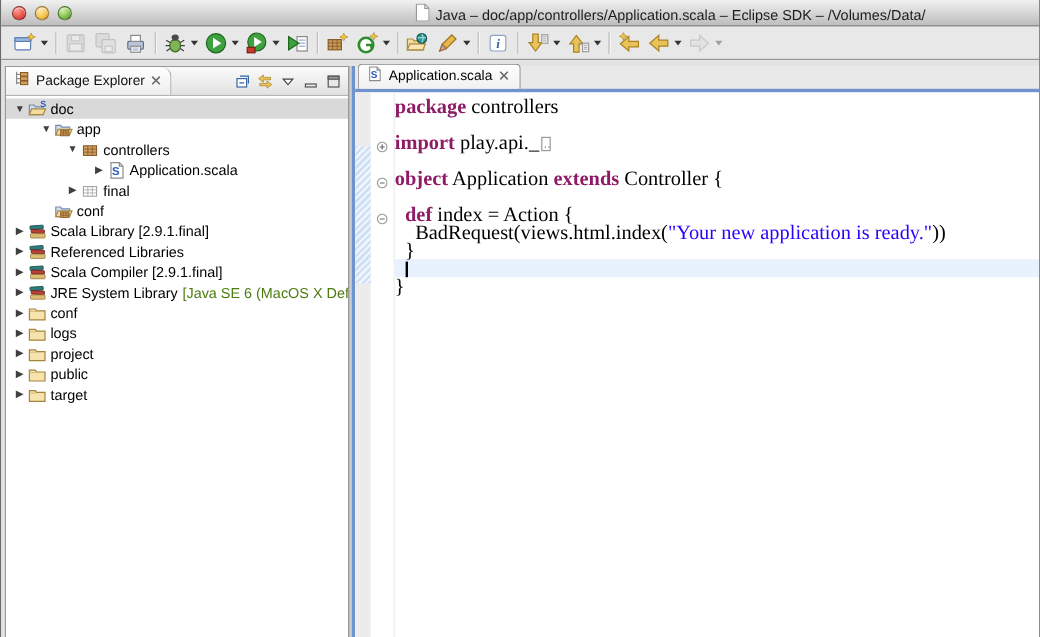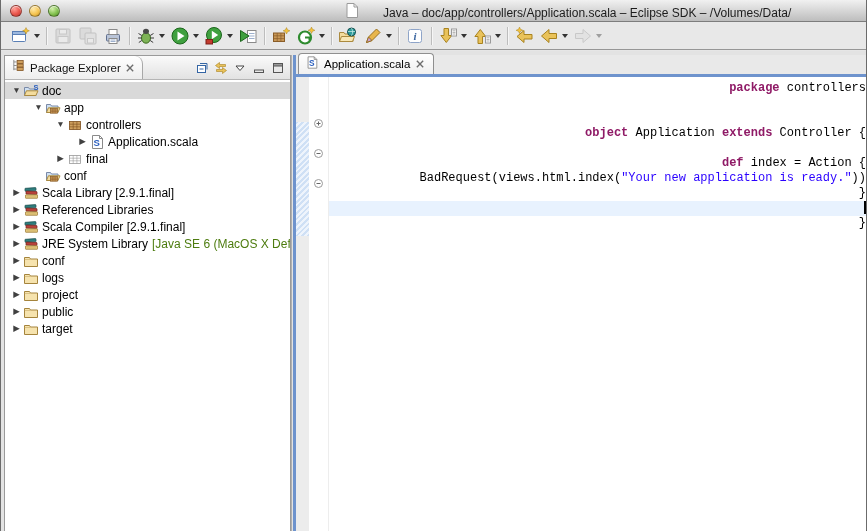--- a/index.html
+++ b/index.html
@@ -8,21 +8,21 @@
   .window{position:relative;width:867px;height:531px;background:#e6e6e6;border-left:1px solid #6b6b6b;border-right:1px solid #6b6b6b;overflow:hidden;}
 
   
   .titlebar{position:relative;height:22px;background:linear-gradient(#f1f1f1,#bdbdbd);border-bottom:1px solid #7d7d7d;}
   .traffic{position:absolute;top:5px;left:9px;display:flex;gap:7px;}
   .light{width:12px;height:12px;border-radius:50%;border:1px solid rgba(0,0,0,.35);box-shadow:inset 0 1px 1px rgba(255,255,255,.7);}
   .light.red{background:radial-gradient(circle at 35% 30%,#ff9d94,#e8544a 55%,#b8352c);}
   .light.yellow{background:radial-gradient(circle at 35% 30%,#ffe9a8,#f5c451 55%,#c08d1e);}
   .light.green{background:radial-gradient(circle at 35% 30%,#d2f0a8,#82c14f 55%,#4d8a1f);}
   .title-wrap{position:absolute;top:3px;left:345px;right:0;display:flex;align-items:center;gap:5px;white-space:nowrap;overflow:hidden;}
-  .title-text{font-size:12px;color:#1c1c1c;margin-left:20px;}
+  .title-text{font-size:12px;color:#1c1c1c;}
 
   
   .toolbar{height:28px;background:#e8e8e8;border-bottom:1px solid #969696;display:flex;align-items:center;padding:0 4px;}
   .tb-group{display:flex;align-items:center;gap:1px;padding:0 4px;}
   .tb-sep{width:1px;height:18px;background:#bdbdbd;box-shadow:1px 0 0 #f6f6f6;}
   .tb-btn{display:flex;align-items:center;height:24px;padding:1px 2px;border-radius:3px;}
   .tb-btn.disabled{opacity:.4;}
   .tb-btn svg{display:block;}
   .dd{width:0;height:0;border-left:3px solid transparent;border-right:3px solid transparent;border-top:4px solid #333;margin-left:3px;}
 
@@ -53,21 +53,21 @@
   .tab-strip{height:22px;background:#e9e9e9;border-bottom:3px solid #6e93cd;display:flex;align-items:flex-end;}
   .editor-tab{display:flex;align-items:center;gap:5px;height:21px;margin-left:2px;padding:0 8px 0 6px;background:linear-gradient(#ffffff,#f0f0f0);border:1px solid #8f8f8f;border-bottom:none;border-top-left-radius:4px;border-top-right-radius:4px;}
   .editor-tab-label{font-size:11.5px;color:#000;}
 
   .editor-body{flex:1;position:relative;background:#fff;overflow:hidden;}
   .ruler{position:absolute;left:0;top:0;bottom:0;width:13px;background:#ececec;}
   .range-indicator{position:absolute;left:0;width:13px;top:45px;height:114px;
      background:repeating-linear-gradient(135deg,#cfe0f5 0 2px,#eef4fc 2px 4px);}
   .fold-margin{position:absolute;left:13px;top:0;bottom:0;width:20px;background:#fff;border-right:1px solid #ededed;}
   .fold-icon{position:absolute;left:5px;width:9px;height:9px;}
-  .code{position:absolute;left:33px;top:4px;right:0;font-family:Liberation Mono, monospace;font-size:12px;text-align:right;}
+  .code{position:absolute;left:33px;top:4px;right:0;font-family:Liberation Serif, serif;font-size:17px;}
   .code-line{height:15px;line-height:15px;white-space:pre;}
   .code-line.current{background:#e8f2fe;}
   .s-kw{color:#8f1a66;font-weight:bold;}
   .s-pl{color:#000;}
   .s-str{color:#2a00ff;}
   .fold-box{display:inline-block;width:8px;height:12px;border:1px solid #9a9a9a;margin-left:2px;vertical-align:-2px;position:relative;}
   .fold-box:after{content:"";position:absolute;left:1.5px;bottom:2px;width:1.5px;height:1.5px;background:#777;box-shadow:3px 0 0 #777;}
   .cursor{display:inline-block;width:2px;height:13px;background:#000;vertical-align:-2px;}
 </style>
 </head>
@@ -515,20 +515,21 @@
                 <path d="M2.5 4.5h4" stroke="#666" fill="none"></path>
               </svg></div>
             <div class="fold-icon" style="top: 97px;"><svg width="9" height="9" viewBox="0 0 9 9">
                 <circle cx="4.5" cy="4.5" r="4" fill="#fff" stroke="#9a9a9a"></circle>
                 <path d="M2.5 4.5h4" stroke="#666" fill="none"></path>
               </svg></div>
           </div>
         <div class="code" id="code">
             <div class="code-line"><span class="s-kw">package</span><span class="s-pl"> controllers</span></div>
             <div class="code-line"></div>
+            <div class="code-line"><span class="s-kw">import</span><span class="s-pl"> play.api._</span><span class="fold-box"></span></div>
             <div class="code-line"></div>
             <div class="code-line"><span class="s-kw">object</span><span class="s-pl"> Application </span><span class="s-kw">extends</span><span class="s-pl"> Controller {</span></div>
             <div class="code-line"></div>
             <div class="code-line"><span class="s-pl">  </span><span class="s-kw">def</span><span class="s-pl"> index = Action {</span></div>
             <div class="code-line"><span class="s-pl">    BadRequest(views.html.index(</span><span class="s-str">"Your new application is ready."</span><span class="s-pl">))</span></div>
             <div class="code-line"><span class="s-pl">  }</span></div>
             <div class="code-line current"><span class="s-pl">  </span><span class="cursor"></span></div>
             <div class="code-line"><span class="s-pl">}</span></div>
           </div>
       </div>

